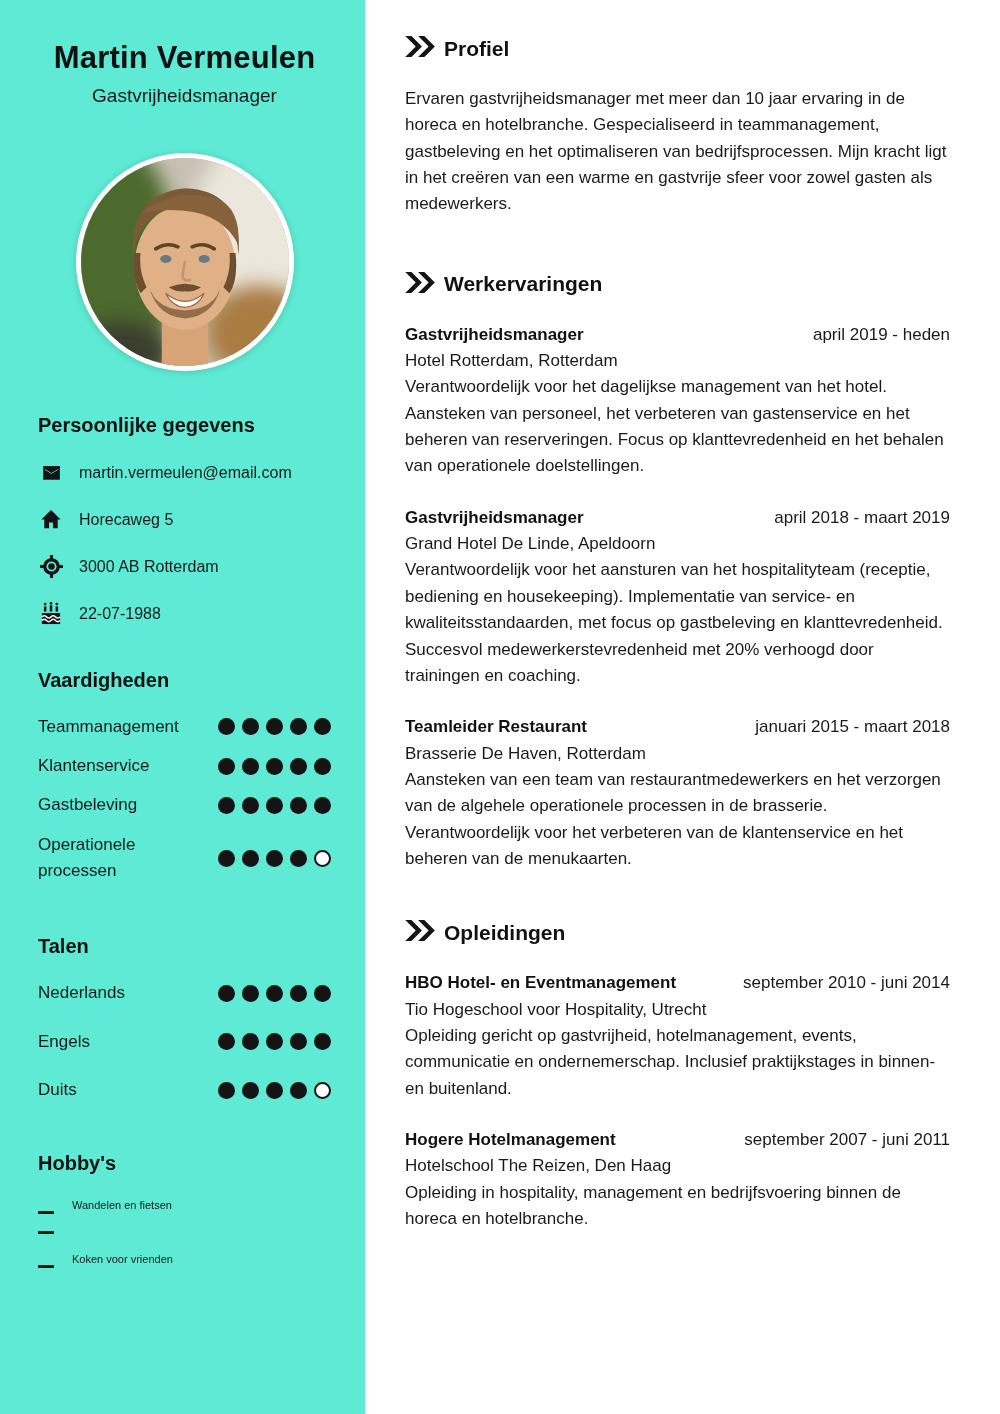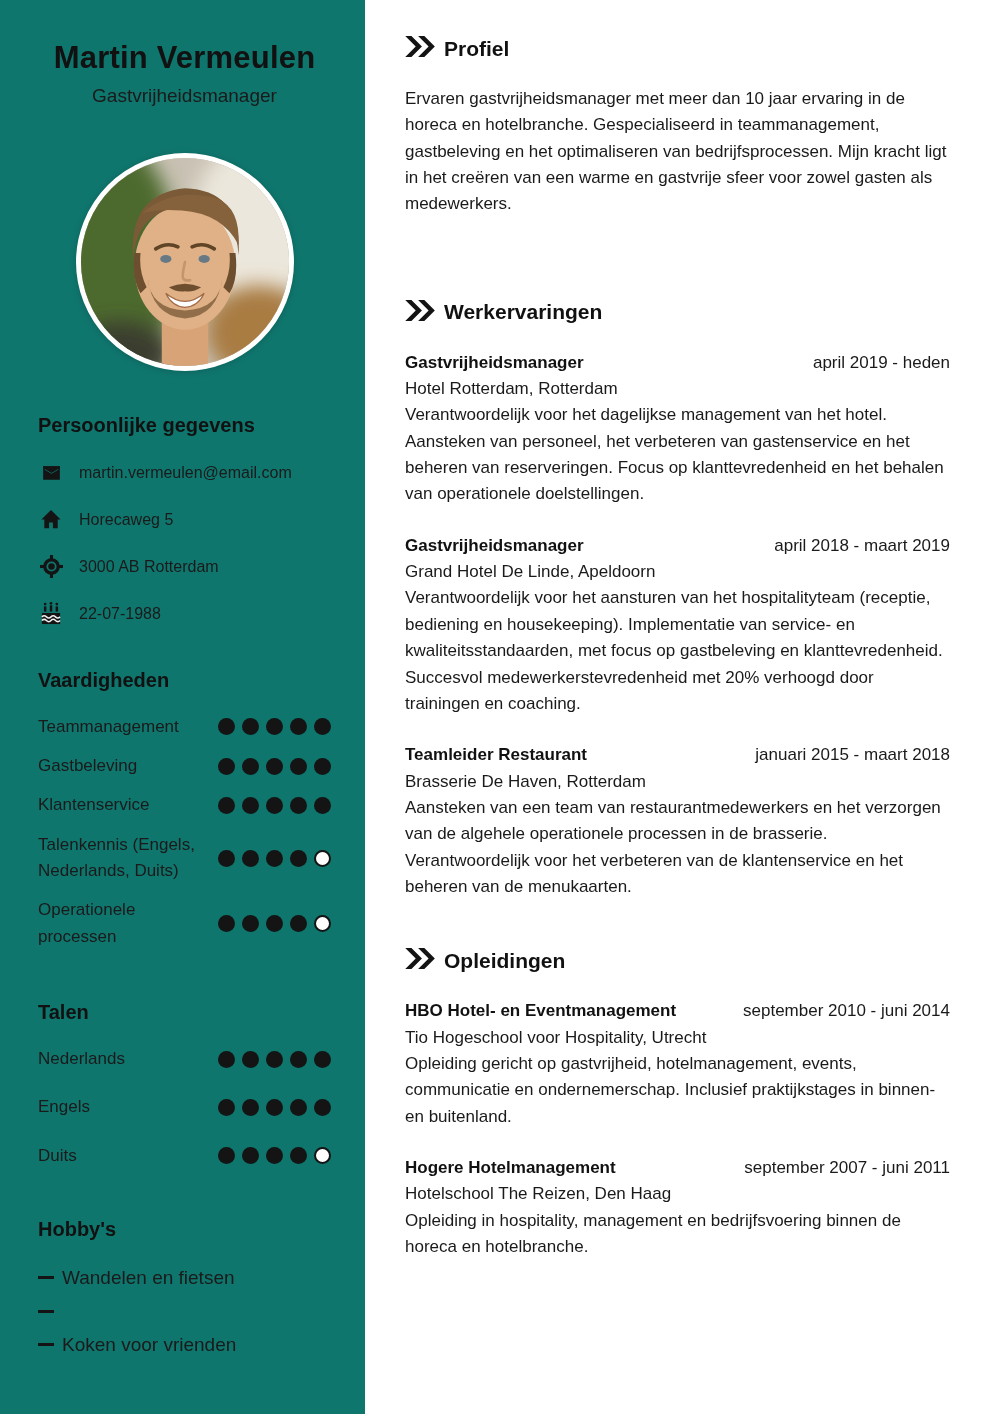--- a/index.html
+++ b/index.html
@@ -10,21 +10,21 @@
     display:flex;
     background:#ffffff;
     font-family:"Liberation Sans","DejaVu Sans",sans-serif;
     color:#1a1a1a;
     -webkit-font-smoothing:antialiased;
   }
 
   
   .sidebar {
     width:365px; min-width:365px;
-    background:#0f766e;
+    background:#5eead4;
     padding:40px 34px 40px 38px;
   }
   .name {
     font-size:31px; font-weight:700; color:#111;
     text-align:center; line-height:1.15; letter-spacing:.2px;
   }
   .job-title {
     font-size:19px; text-align:center; margin-top:9px; color:#1a1a1a;
   }
   .photo-wrap {
@@ -60,43 +60,43 @@
   .dot {
     width:17px; height:17px; border-radius:50%;
     background:#141414; display:inline-block;
   }
   .dot:not(.filled) { background:#ffffff; border:2.6px solid #141414; }
 
   .lang-row { margin-bottom:22px; }
 
   .hobby-list { margin-top:22px; }
   .hobby-row {
-    display:flex; align-items:center; gap:8px;
-    margin-bottom:17px; font-size:19px; line-height:1.55;
+    display:flex; align-items:flex-end; gap:18px;
+    margin-bottom:17px; font-size:11px; line-height:1.55;
   }
   .dash { width:16px; height:3px; background:#141414; flex:0 0 auto; }
 
   .talen-sec { margin-top:50px; }
   .hobby-sec { margin-top:48px; }
 
   
   .main {
     flex:1;
     background:#ffffff;
     padding:36px 50px 40px 40px;
   }
   .sec-head { display:flex; align-items:center; gap:8px; }
   .sec-head svg { fill:#141414; flex:0 0 auto; }
   .sec-title { font-size:21px; font-weight:700; color:#111; }
 
   .profile-text {
     margin-top:25px; font-size:17px; line-height:1.55;
   }
 
-  .main-sec { margin-top:82px; }
+  .main-sec { margin-top:54px; }
   .edu-sec { margin-top:48px; }
 
   .entry { margin-top:25px; }
   .entry-head {
     display:flex; justify-content:space-between; align-items:baseline;
     gap:12px; font-size:17px; line-height:1.55;
   }
   .entry-role { font-weight:700; color:#111; }
   .entry-period { white-space:nowrap; }
   .entry-org { font-size:17px; line-height:1.55; }
@@ -205,51 +205,41 @@
           <span class="dots">
             <span class="dot filled"></span>
             <span class="dot filled"></span>
             <span class="dot filled"></span>
             <span class="dot filled"></span>
             <span class="dot filled"></span>
           </span>
         </div>
 
         <div class="rating-row">
+          <span class="rating-label">Klantenservice</span>
+          <span class="dots">
+            <span class="dot filled"></span>
+            <span class="dot filled"></span>
+            <span class="dot filled"></span>
+            <span class="dot filled"></span>
+            <span class="dot filled"></span>
+          </span>
+        </div>
+
+        <div class="rating-row">
           <span class="rating-label">Gastbeleving</span>
           <span class="dots">
             <span class="dot filled"></span>
             <span class="dot filled"></span>
             <span class="dot filled"></span>
             <span class="dot filled"></span>
             <span class="dot filled"></span>
           </span>
         </div>
 
-        <div class="rating-row">
-          <span class="rating-label">Klantenservice</span>
-          <span class="dots">
-            <span class="dot filled"></span>
-            <span class="dot filled"></span>
-            <span class="dot filled"></span>
-            <span class="dot filled"></span>
-            <span class="dot filled"></span>
-          </span>
-        </div>
-
-        <div class="rating-row">
-          <span class="rating-label">Talenkennis (Engels, Nederlands, Duits)</span>
-          <span class="dots">
-            <span class="dot filled"></span>
-            <span class="dot filled"></span>
-            <span class="dot filled"></span>
-            <span class="dot filled"></span>
-            <span class="dot"></span>
-          </span>
-        </div>
 
         <div class="rating-row">
           <span class="rating-label">Operationele processen</span>
           <span class="dots">
             <span class="dot filled"></span>
             <span class="dot filled"></span>
             <span class="dot filled"></span>
             <span class="dot filled"></span>
             <span class="dot"></span>
           </span>

